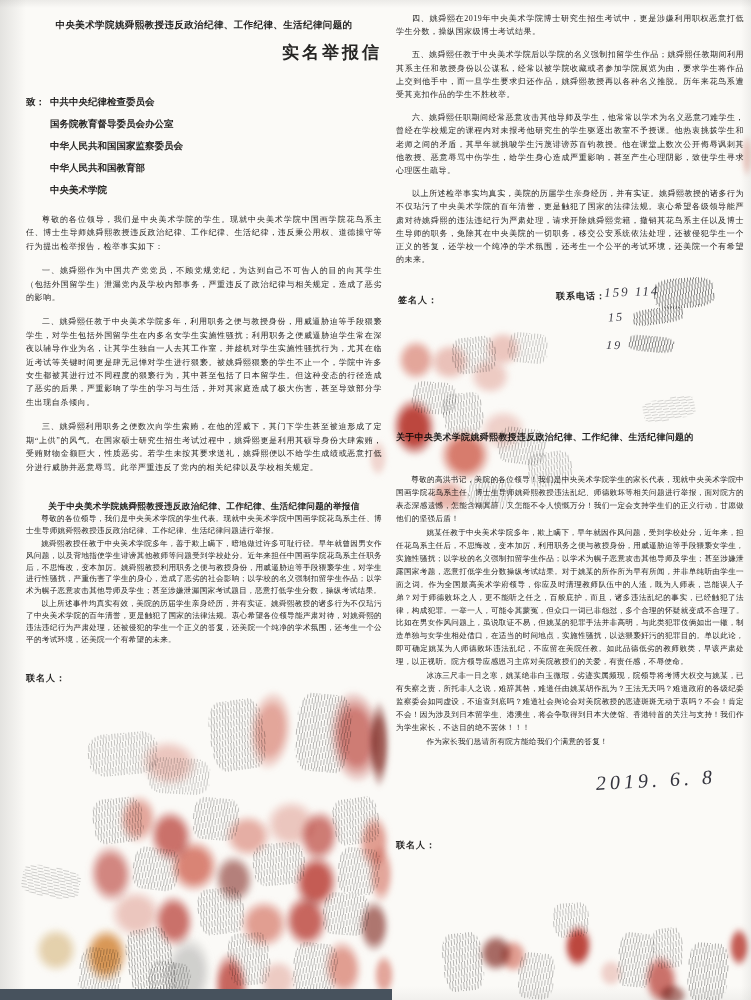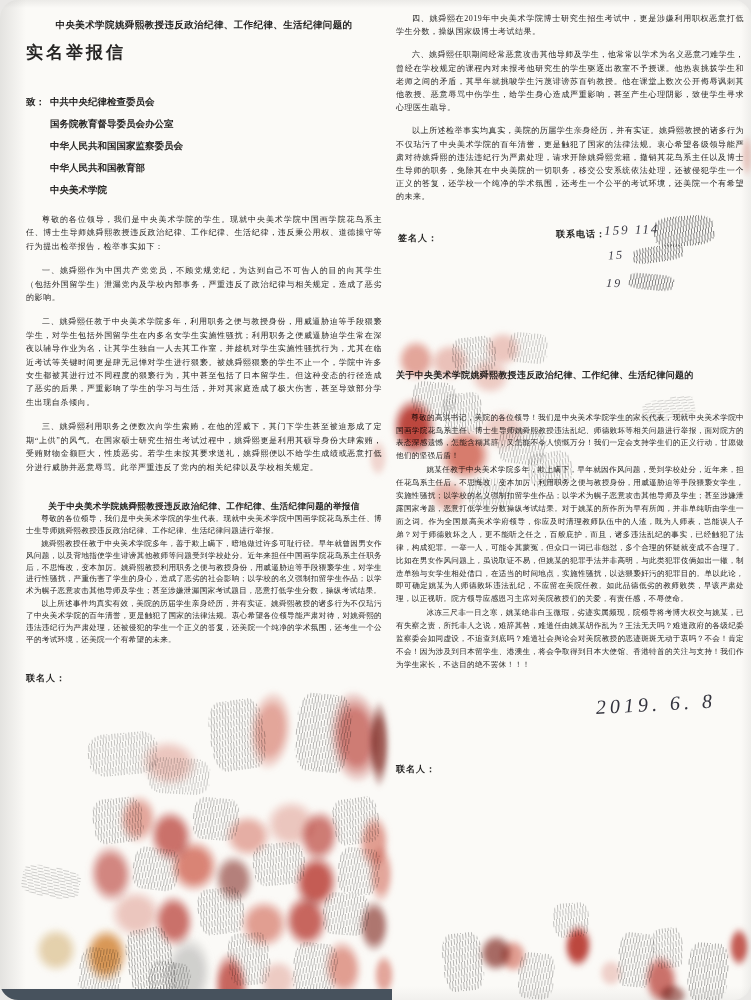--- a/index.html
+++ b/index.html
@@ -1,29 +1,29 @@
 <!DOCTYPE html>
 <html><head>
 <meta charset="utf-8">
 <style>
   html,body{margin:0;padding:0;}
   body{width:751px;height:1000px;overflow:hidden;background:#e9e8e6;
        font-family:"Liberation Serif","DejaVu Serif",serif;}
-  .page{position:relative;width:751px;height:1000px;background:#fbfaf7;overflow:hidden;border-radius:18px;}
+  .page{position:relative;width:751px;height:1000px;background:#fbfaf7;overflow:hidden;}
   .page::before{content:"";position:absolute;inset:0;pointer-events:none;
     background:linear-gradient(90deg,rgba(120,120,118,.18),rgba(255,255,255,0) 26px),
                linear-gradient(0deg,rgba(150,150,148,.10),rgba(255,255,255,0) 14px),
                linear-gradient(180deg,rgba(140,140,138,.14),rgba(255,255,255,0) 8px),
                linear-gradient(270deg,rgba(150,150,148,.12),rgba(255,255,255,0) 10px);}
   .col{position:absolute;color:#262524;}
   .col-left{left:26px;top:18px;width:356px;}
   .col-right{left:396px;top:12px;width:348px;}
 
   .title-small{font-size:9.5px;font-weight:bold;text-align:center;letter-spacing:.4px;line-height:14px;}
-  .title-big{font-size:17px;font-weight:bold;text-align:left;letter-spacing:3px;margin-top:9px;}
+  .title-big{font-size:17px;font-weight:bold;text-align:right;letter-spacing:3px;margin-top:9px;}
 
   .to-block{margin-top:27px;font-size:9.5px;font-weight:bold;}
   .to-row{display:flex;}
   .to-label{flex:0 0 24px;line-height:22px;}
   .to-list{flex:1;}
   .to-list div{line-height:22px;}
 
   .body-text p{margin:0 0 11px 0;font-size:8px;line-height:13.4px;text-align:justify;
                text-indent:2em;letter-spacing:.6px;}
   .body-text{margin-top:12px;}
@@ -104,20 +104,21 @@
       <p>尊敬的各位领导，我们是中央美术学院的学生代表。现就中央美术学院中国画学院花鸟系主任、博士生导师姚舜熙教授违反政治纪律、工作纪律、生活纪律问题进行举报。</p>
       <p>姚舜熙教授任教于中央美术学院多年，善于欺上瞒下，暗地做过许多可耻行径。早年就曾因男女作风问题，以及背地指使学生诽谤其他教师等问题受到学校处分。近年来担任中国画学院花鸟系主任职务后，不思悔改，变本加厉。姚舜熙教授利用职务之便与教授身份，用威逼胁迫等手段猥亵学生，对学生进行性骚扰，严重伤害了学生的身心，造成了恶劣的社会影响；以学校的名义强制扣留学生作品；以学术为幌子恶意攻击其他导师及学生；甚至涉嫌泄漏国家考试题目，恶意打低学生分数，操纵考试结果。</p>
       <p>以上所述事件均真实有效，美院的历届学生亲身经历，并有实证。姚舜熙教授的诸多行为不仅玷污了中央美术学院的百年清誉，更是触犯了国家的法律法规。衷心希望各位领导能严肃对待，对姚舜熙的违法违纪行为严肃处理，还被侵犯的学生一个正义的答复，还美院一个纯净的学术氛围，还考生一个公平的考试环境，还美院一个有希望的未来。</p>
     </div>
 
     <div class="cosigner cosigner-left">联名人：</div>
   </div>
 
   <div class="col col-right rp">
     <p>四、姚舜熙在2019年中央美术学院博士研究生招生考试中，更是涉嫌利用职权恶意打低学生分数，操纵国家级博士考试结果。</p>
+    <p>五、姚舜熙任教于中央美术学院后以学院的名义强制扣留学生作品；姚舜熙任教期间利用其系主任和教授身份以公谋私，经常以被学院收藏或者参加学院展览为由，要求学生将作品上交到他手中，而一旦学生要求归还作品，姚舜熙教授再以各种名义推脱。历年来花鸟系遭受其克扣作品的学生不胜枚举。</p>
     <p>六、姚舜熙任职期间经常恶意攻击其他导师及学生，他常常以学术为名义恶意刁难学生，曾经在学校规定的课程内对未报考他研究生的学生驱逐出教室不予授课。他热衷挑拨学生和老师之间的矛盾，其早年就挑唆学生污蔑诽谤苏百钧教授。他在课堂上数次公开侮辱讽刺其他教授、恶意辱骂中伤学生，给学生身心造成严重影响，甚至产生心理阴影，致使学生寻求心理医生疏导。</p>
     <p>以上所述检举事实均真实，美院的历届学生亲身经历，并有实证。姚舜熙教授的诸多行为不仅玷污了中央美术学院的百年清誉，更是触犯了国家的法律法规。衷心希望各级领导能严肃对待姚舜熙的违法违纪行为严肃处理，请求开除姚舜熙党籍，撤销其花鸟系主任以及博士生导师的职务，免除其在中央美院的一切职务，移交公安系统依法处理，还被侵犯学生一个正义的答复，还学校一个纯净的学术氛围，还考生一个公平的考试环境，还美院一个有希望的未来。</p>
 
     <div class="sig-row">
       <span class="sig-label">签名人：</span>
       <span class="phone-label">联系电话：</span>
       <span class="hand phone-1">159 114</span>
       <span class="hand phone-2">15</span>
       <span class="hand phone-3">19</span>
       <span class="redact r1"></span>
@@ -126,20 +127,21 @@
     </div>
 
     <div class="parent-head">
       <div>关于中央美术学院姚舜熙教授违反政治纪律、工作纪律、生活纪律问题的</div>
     </div>
 
     <div class="parent-body">
       <p>尊敬的高洪书记，美院的各位领导！我们是中央美术学院学生的家长代表，现就中央美术学院中国画学院花鸟系主任、博士生导师姚舜熙教授违法乱纪、师德败坏等相关问题进行举报，面对院方的表态深感遗憾，怎能含糊其辞，又怎能不令人愤慨万分！我们一定会支持学生们的正义行动，甘愿做他们的坚强后盾！</p>
       <p class="deep">姚某任教于中央美术学院多年，欺上瞒下，早年就因作风问题，受到学校处分，近年来，担任花鸟系主任后，不思悔改，变本加厉，利用职务之便与教授身份，用威逼胁迫等手段猥亵女学生，实施性骚扰；以学校的名义强制扣留学生作品；以学术为幌子恶意攻击其他导师及学生；甚至涉嫌泄露国家考题，恶意打低学生分数操纵考试结果。对于姚某的所作所为早有所闻，并非单纯听由学生一面之词。作为全国最高美术学府领导，你应及时清理教师队伍中的人渣，既为人师表，岂能误人子弟？对于师德败坏之人，更不能听之任之，百般庇护，而且，诸多违法乱纪的事实，已经触犯了法律，构成犯罪。一举一人，可能令其蒙冤，但众口一词已非怨怼，多个合理的怀疑就变成不合理了。比如在男女作风问题上，虽说取证不易，但姚某的犯罪手法并非高明，与此类犯罪伎俩如出一辙，制造单独与女学生相处借口，在适当的时间地点，实施性骚扰，以达猥亵奸污的犯罪目的。单以此论，即可确定姚某为人师德败坏违法乱纪，不应留在美院任教。如此品德低劣的教师败类，早该严肃处理，以正视听。院方领导应感恩习主席对美院教授们的关爱，有责任感，不辱使命。</p>
       <p class="deep">冰冻三尺非一日之寒，姚某绝非白玉微瑕，劣迹实属频现，院领导将考博大权交与姚某，已有失察之责，所托非人之说，难辞其咎，难道任由姚某胡作乱为？王法无天吗？难道政府的各级纪委监察委会如同虚设，不追查到底吗？难道社会舆论会对美院教授的恶迹斑斑无动于衷吗？不会！肯定不会！因为涉及到日本留学生、港澳生，将会争取得到日本大使馆、香港特首的关注与支持！我们作为学生家长，不达目的绝不罢休！！！</p>
+      <p class="deep">作为家长我们恳请所有院方能给我们个满意的答复！</p>
     </div>
 
     <div class="date-hand hand">2019. 6. 8</div>
 
     <div class="cosigner cosigner-right">联名人：</div>
   </div>
 
   <div id="ink-layer">
       <div class="ink s" style="left: 210px; top: 700px; width: 55px; height: 70px; opacity: 0.5; transform: rotate(-8deg); background: repeating-linear-gradient(98deg, rgba(70, 70, 70, 0.7) 0px, rgba(70, 70, 70, 0.7) 0.9px, transparent 0.9px, transparent 2.8px);"></div>
       <div class="ink f" style="left: 248px; top: 688px; width: 45px; height: 85px; opacity: 0.5; transform: rotate(6deg); background: radial-gradient(closest-side, rgb(207, 83, 64) 0%, rgb(207, 83, 64) 52%, transparent 96%);"></div>

